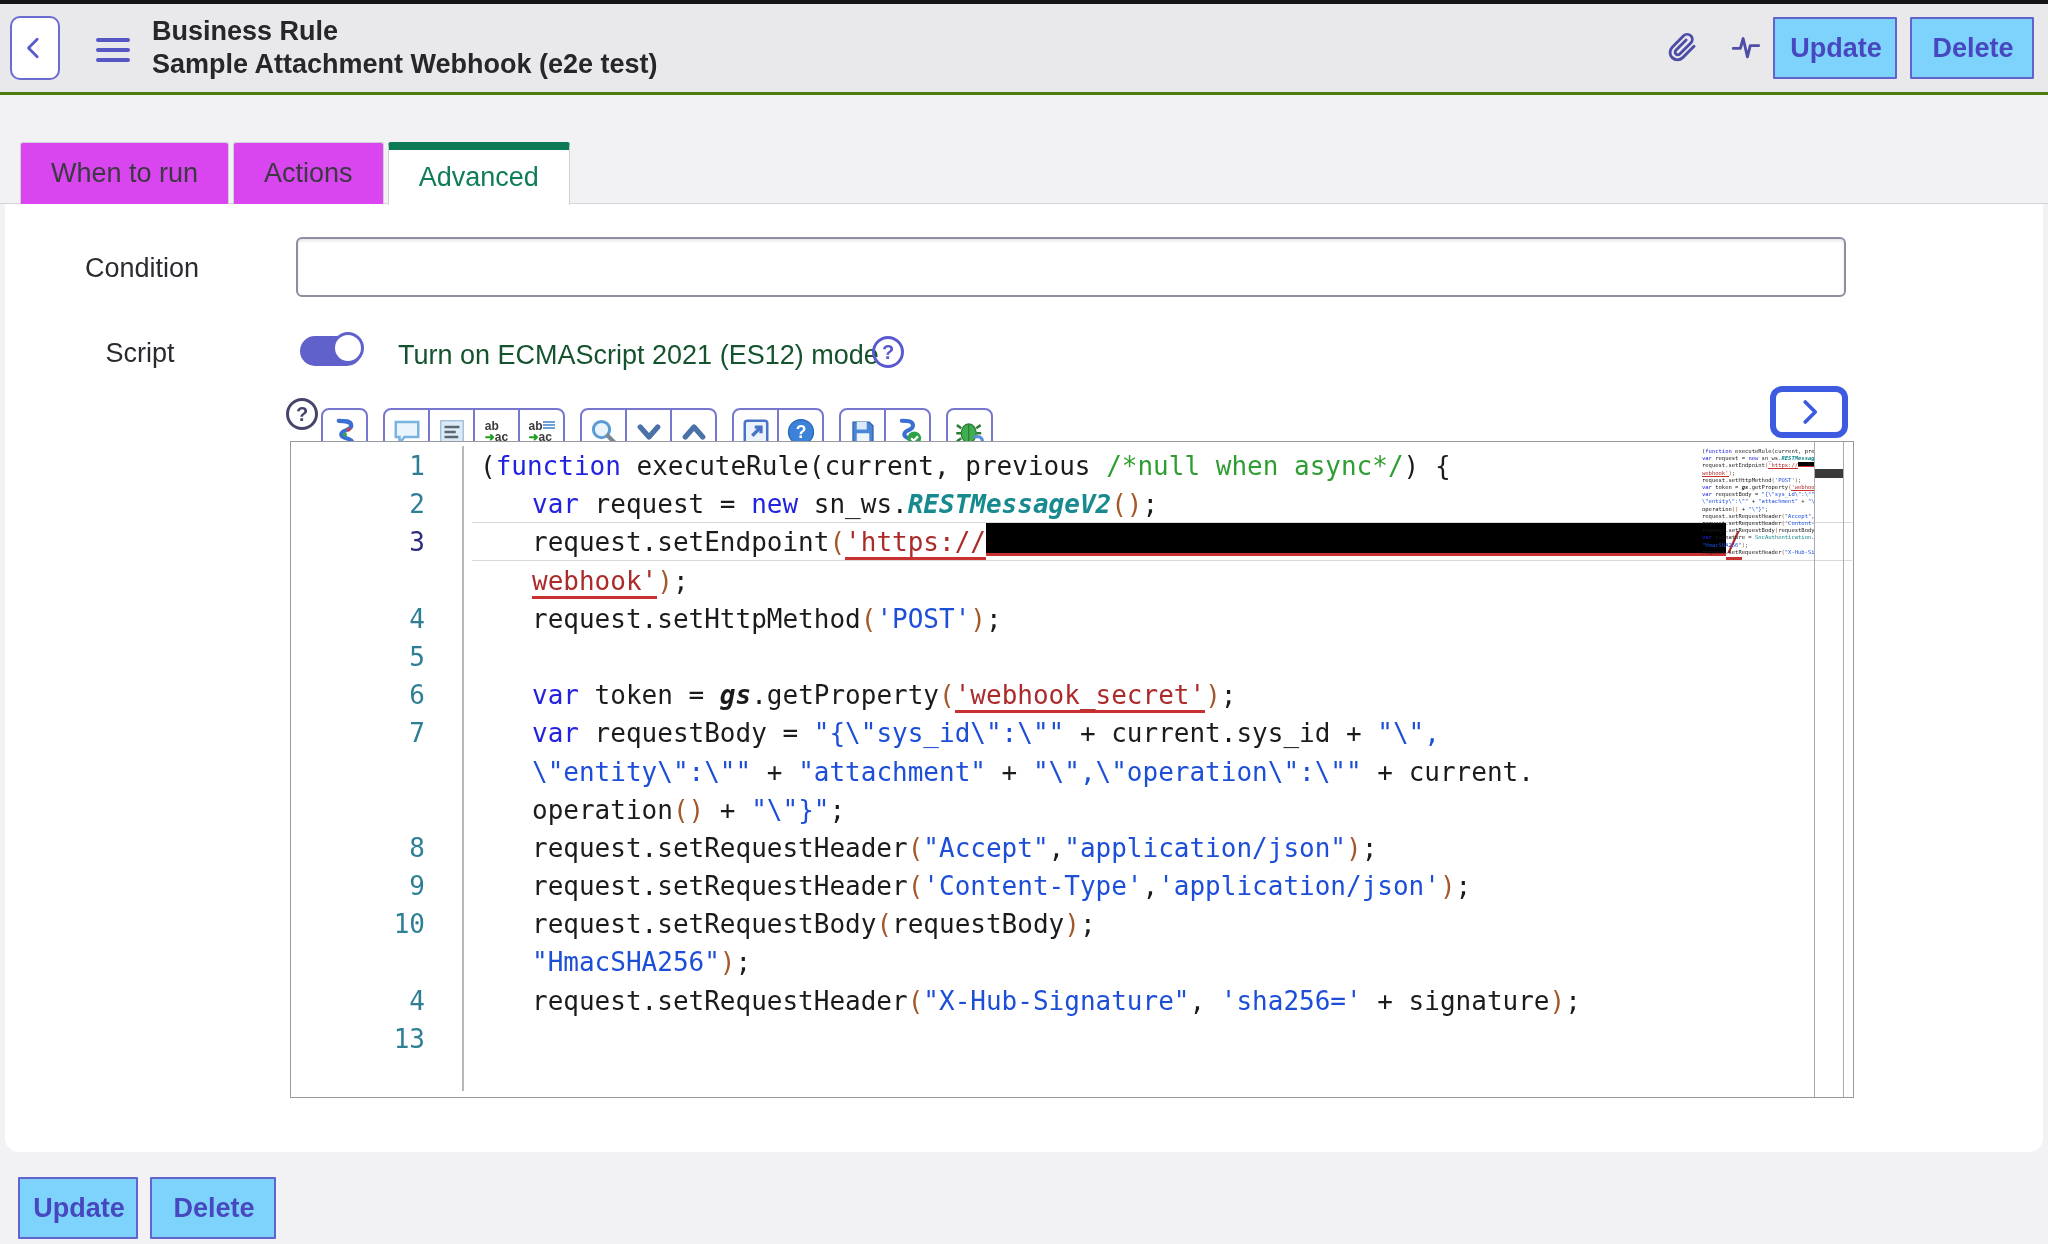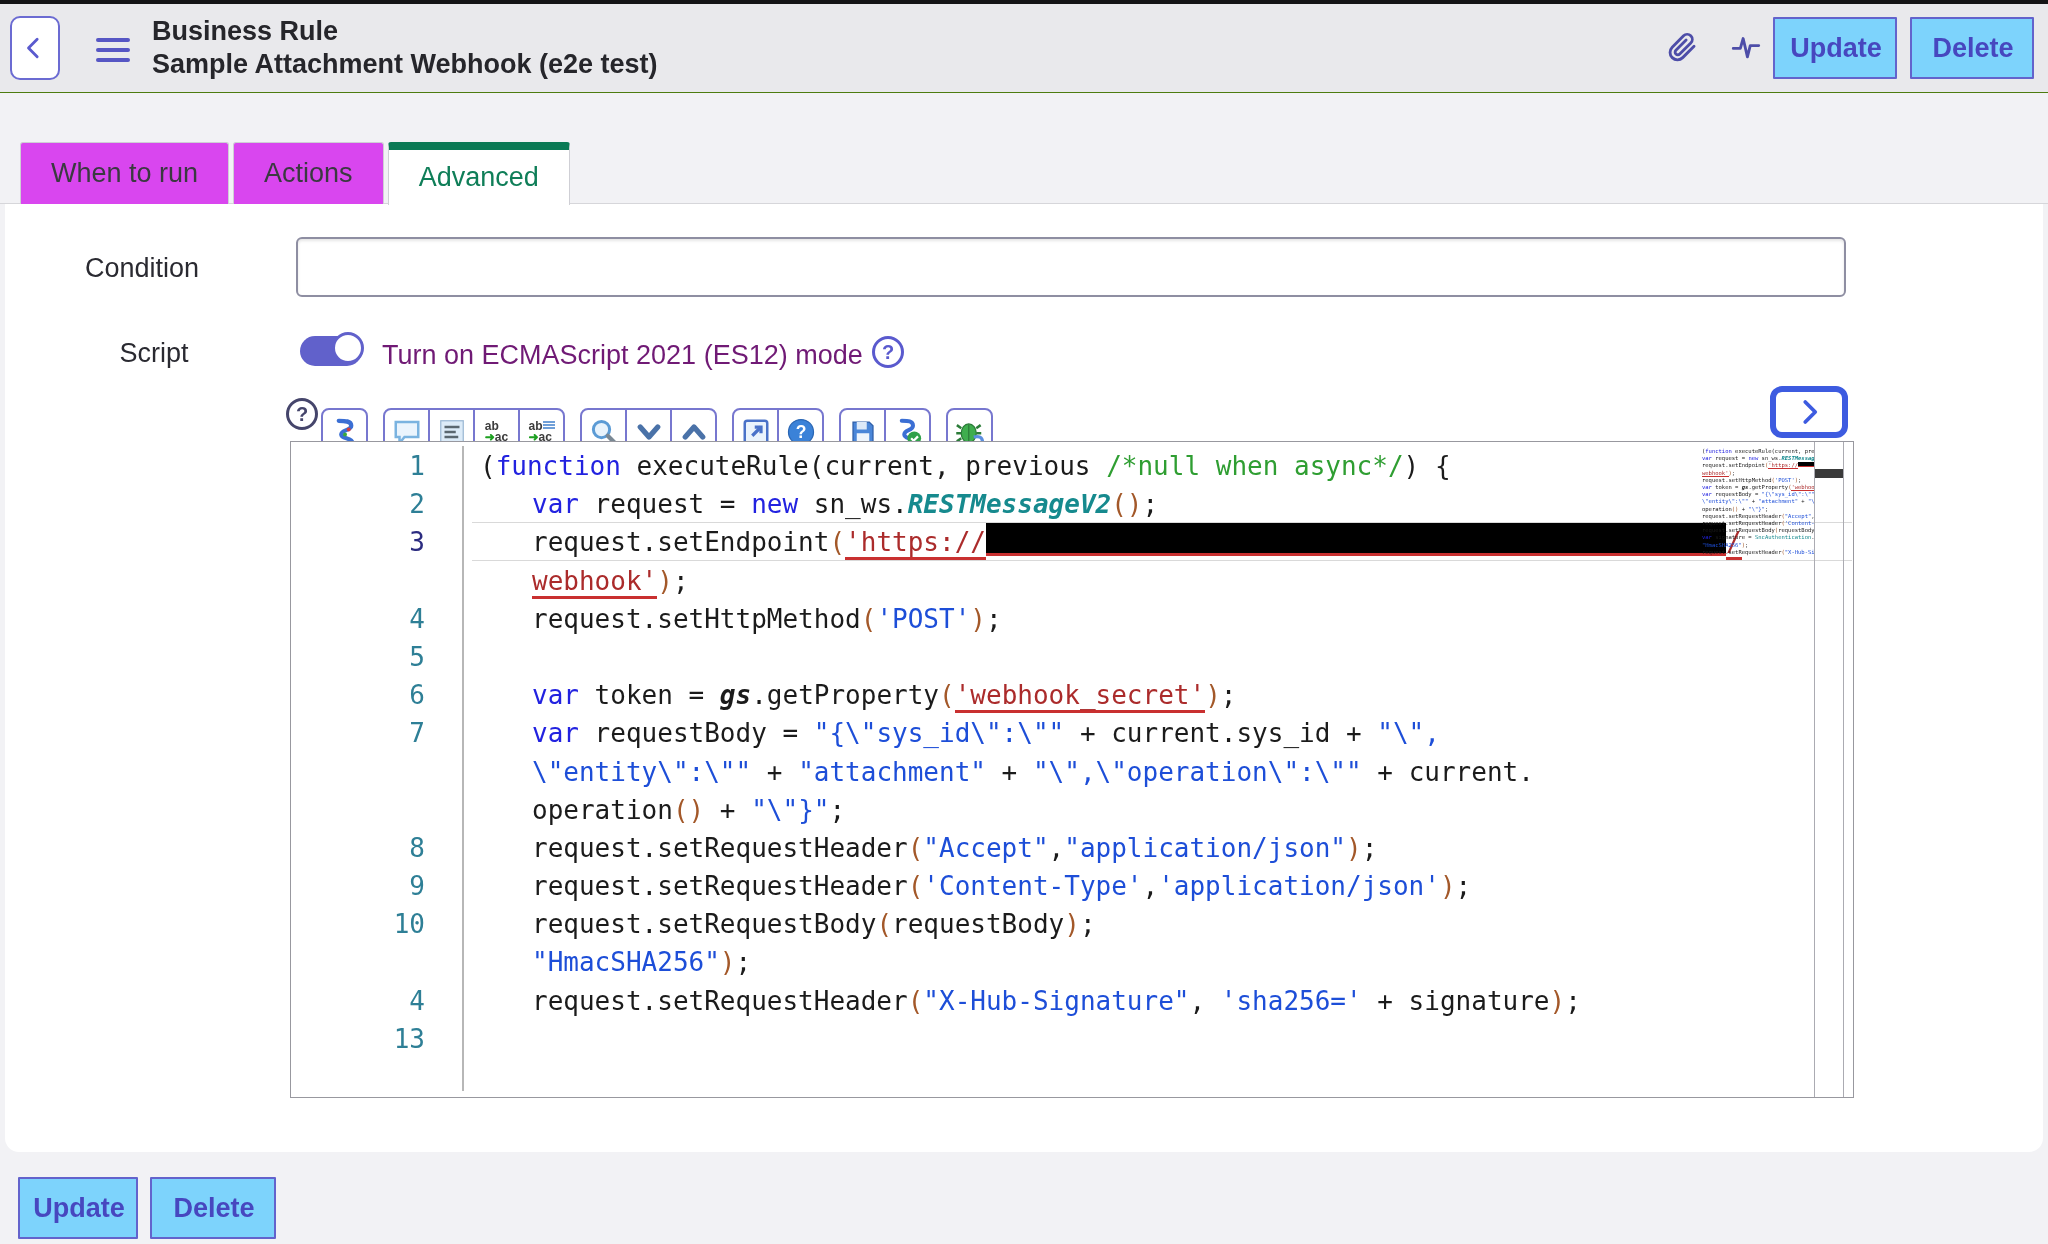--- a/index.html
+++ b/index.html
@@ -2,21 +2,21 @@
 <html><head>
 <meta charset="utf-8">
 <style>
   html,body{margin:0;padding:0;}
   body{width:2048px;height:1244px;position:relative;overflow:hidden;
        background:#f2f2f5;font-family:"Liberation Sans",sans-serif;color:#26262b;}
   .abs{position:absolute;}
   
   .topline{left:0;top:0;width:2048px;height:4px;background:#141416;}
   
-  .header{left:0;top:4px;width:2048px;height:88px;background:#e9e9ec;border-bottom:1px solid #4d7c0f;}
+  .header{left:0;top:4px;width:2048px;height:88px;background:#e9e9ec;border-bottom:3px solid #4d7c0f;}
   .back-btn{left:10px;top:12px;width:50px;height:64px;background:#fff;border:2px solid #6b6bd2;border-radius:10px;
             display:flex;align-items:center;justify-content:center;cursor:pointer;color:#5a5ace;padding:0;}
   .hamburger{left:96px;top:34px;width:34px;display:flex;flex-direction:column;gap:6px;cursor:pointer;}
   .hamburger i{display:block;height:4px;border-radius:2px;background:#5656c4;}
   .titles{left:152px;top:11px;font-weight:bold;font-size:27px;line-height:33px;color:#26262b;}
   .hdr-iconbar{right:152px;top:18px;display:flex;gap:20px;}
   .hdr-icon{width:44px;height:50px;background:none;border:none;display:flex;align-items:center;justify-content:center;
             color:#4d4da8;cursor:pointer;padding:0;}
   .btn{background:#7dd3fc;border:2px solid #6363cc;border-radius:1px;color:#4747bf;font-weight:bold;
        font-size:27px;font-family:"Liberation Sans",sans-serif;cursor:pointer;padding-left:8px;}
@@ -27,27 +27,27 @@
   .tab{height:62px;padding:0 30px;background:#d946ef;border:1px solid #cfcfd5;border-bottom:none;
        font-size:27px;color:#3a3a40;font-family:"Liberation Sans",sans-serif;cursor:pointer;
        border-radius:3px 3px 0 0;margin-right:4px;}
   .tab.active{height:63px;background:#fff;border-top:8px solid #0b7a55;color:#0f7e58;margin-bottom:-1px;position:relative;z-index:4;}
   .tabline{left:0;top:203px;width:2048px;height:1px;background:#d6d6da;}
   
   .panel{left:5px;top:204px;width:2038px;height:948px;background:#fff;border-radius:0 0 14px 14px;}
   
   .field-label{width:260px;text-align:center;font-size:27px;color:#2a2a31;}
   .lbl-condition{left:12px;top:253px;}
-  .lbl-script{left:24px;top:338px;}
+  .lbl-script{left:10px;top:338px;}
   .condition-input{left:296px;top:237px;width:1550px;height:60px;border:2px solid #8e8ea2;border-radius:6px;
                    background:#fff;box-shadow:inset 0 2px 3px rgba(0,0,0,.10);font-size:26px;padding:0 14px;box-sizing:border-box;}
   .toggle{left:300px;top:336px;width:62px;height:30px;background:#6161cb;border-radius:16px;cursor:pointer;}
   .toggle .knob{position:absolute;right:-2px;top:-4px;width:32px;height:32px;background:#fff;
                 border:3px solid #6161cb;border-radius:50%;box-sizing:border-box;}
-  .es-label{left:382px;top:340px;font-size:27px;color:#701a75;}
+  .es-label{left:398px;top:340px;font-size:27px;color:#14532d;}
   .q-circle{width:32px;height:32px;border:3px solid #5a5ace;border-radius:50%;color:#5a5ace;font-weight:bold;
             font-size:20px;display:flex;align-items:center;justify-content:center;box-sizing:border-box;background:none;cursor:pointer;}
   .es-help{left:872px;top:336px;}
   
   .tb-help{left:286px;top:398px;border-color:#45456b;color:#45456b;}
   .toolbar{left:321px;top:408px;display:flex;}
   .tb-group{display:flex;margin-right:15px;}
   .tb-btn{width:47px;height:48px;background:#fff;border:2px solid #7777cf;margin-left:-2px;cursor:pointer;
           display:flex;align-items:center;justify-content:center;padding:0;}
   .tb-group .tb-btn:first-child{margin-left:0;border-radius:8px 0 0 8px;}

